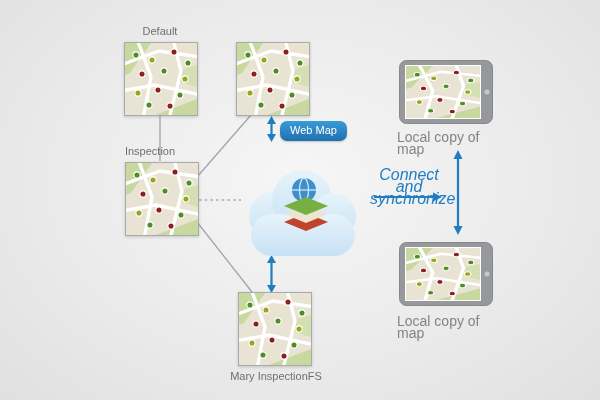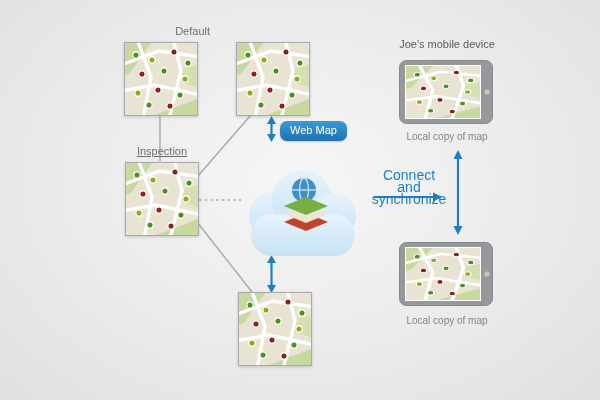--- a/index.html
+++ b/index.html
@@ -9,39 +9,39 @@
     background:radial-gradient(ellipse at 50% 45%, #f6f6f6 0%, #ebebeb 55%, #e0e0e0 100%);
   }
   .abs{position:absolute;}
   .node-label{
     position:absolute;color:#6e6f72;font-size:11px;text-align:center;line-height:13px;
   }
   .device-label{
     position:absolute;color:#595a5c;font-size:11px;text-align:center;line-height:13px;
   }
   .caption{
-    position:absolute;color:#828487;font-size:10px;text-align:center;line-height:12px;
+    position:absolute;color:#828487;font-size:14px;text-align:left;line-height:12px;
   }
   .map-tile{
     position:absolute;width:72px;height:72px;border:1px solid #a8aaad;background:#fff;
     box-shadow:0 1px 3px rgba(0,0,0,.18);
   }
   .map-tile svg{display:block;width:100%;height:100%;}
   .badge{
     position:absolute;left:280px;top:121px;padding:3px 10px 4px 10px;border-radius:7px;
     background:linear-gradient(180deg,#3a9ad9 0%,#1e71ad 100%);
     color:#fff;font-size:11px;line-height:13px;box-shadow:0 1px 2px rgba(0,0,0,.2);
   }
   .feature-service{
     position:absolute;left:246px;top:230px;width:70px;text-align:center;
     color:#1f7ec2;font-size:11px;line-height:13px;
   }
   .connect-label{
     position:absolute;left:370px;top:169px;width:78px;text-align:center;
-    color:#1f7ec2;font-size:14px;line-height:12px;
+    color:#1f7ec2;font-size:16px;line-height:12px;font-style:italic;
   }
   svg.overlay{position:absolute;left:0;top:0;pointer-events:none;}
 </style>
 </head>
 <body>
 
 <div id="canvas">
 
   <svg width="0" height="0" style="position:absolute">
     <defs>
@@ -99,45 +99,46 @@
 
       <line x1="374" y1="197" x2="433" y2="197"></line>
       <polygon points="442,197 433,192.5 433,201.5" stroke="none"></polygon>
 
       <line x1="458" y1="158" x2="458" y2="227"></line>
       <polygon points="458,150 453.5,159 462.5,159" stroke="none"></polygon>
       <polygon points="458,235 453.5,226 462.5,226" stroke="none"></polygon>
     </g>
   </svg>
 
-  <div class="node-label" style="left:110px;top:25px;width:100px;text-align:right;">Default</div>
+  <div class="node-label" style="left:110px;top:25px;width:100px;">Default</div>
   <div class="map-tile" style="left:124px;top:42px;">
     <svg>
         <use href="#map-tile-sym"></use>
       </svg>
   </div>
 
   <div class="map-tile" style="left:236px;top:42px;">
     <svg>
         <use href="#map-tile-sym"></use>
       </svg>
   </div>
 
-  <div class="node-label" style="left:112px;top:145px;width:100px;text-decoration:underline;">Inspection</div>
+  <div class="node-label" style="left:100px;top:145px;width:100px;">Inspection</div>
   <div class="map-tile" style="left:125px;top:162px;">
     <svg>
         <use href="#map-tile-sym"></use>
       </svg>
   </div>
 
   <div class="map-tile" style="left:238px;top:292px;">
     <svg>
         <use href="#map-tile-sym"></use>
       </svg>
   </div>
+  <div class="node-label" style="left:216px;top:370px;width:120px;">Mary InspectionFS</div>
 
   <svg class="abs" style="left:240px;top:160px;" width="124" height="102" viewBox="0 0 124 102">
     <g fill="url(#cloudGrad)">
       <circle cx="34" cy="56" r="25"></circle>
       <circle cx="62" cy="40" r="30"></circle>
       <circle cx="93" cy="56" r="23"></circle>
       <rect x="11" y="54" width="104" height="42" rx="21"></rect>
     </g>
     <g transform="translate(66,46)">
       <circle cx="-2" cy="-16" r="12" fill="#3e8ecb"></circle>
@@ -145,21 +146,20 @@
       <line x1="-14" y1="-16" x2="10" y2="-16" stroke="#cfe6f5" stroke-width="1.3"></line>
       <polygon points="0,7 22,16 0,25 -22,16" fill="#c0432b"></polygon>
       <polygon points="0,-1 22,8 0,17 -22,8" fill="#ece5d0"></polygon>
       <polygon points="0,-9 22,0 0,9 -22,0" fill="#76b043"></polygon>
     </g>
   </svg>
   <div class="badge">Web Map</div>
 
   <div class="connect-label">Connect and synchronize</div>
 
-  <div class="device-label" style="left:387px;top:38px;width:120px;">Joe's mobile device</div>
   <svg class="abs" style="left:399px;top:60px;" width="94" height="64" viewBox="0 0 94 64">
     <rect x="0.5" y="0.5" width="93" height="63" rx="7" fill="#96989b" stroke="#86888b"></rect>
     <rect x="6" y="5" width="76" height="54" fill="#ffffff"></rect>
     <use href="#map-tile-sym" x="7" y="6" width="74" height="52"></use>
     <circle cx="88" cy="32" r="2.6" fill="#c4c6c8"></circle>
   </svg>
   <div class="caption" style="left:397px;top:131px;width:100px;">Local copy of map</div>
 
   <svg class="abs" style="left:399px;top:242px;" width="94" height="64" viewBox="0 0 94 64">
     <rect x="0.5" y="0.5" width="93" height="63" rx="7" fill="#96989b" stroke="#86888b"></rect>

